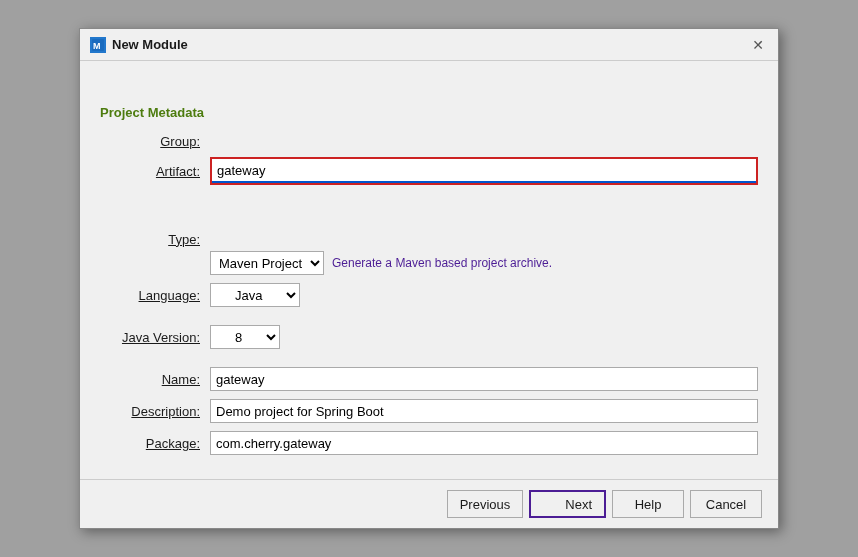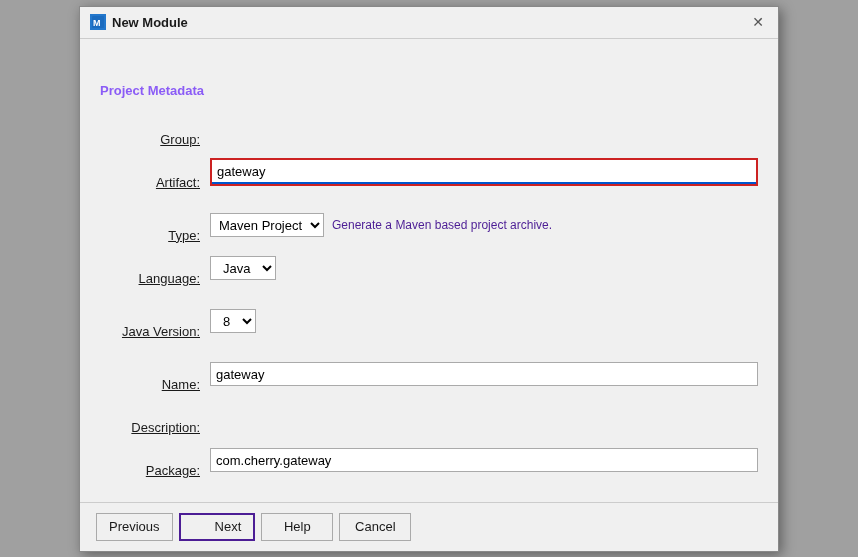--- a/index.html
+++ b/index.html
@@ -66,61 +66,61 @@
       background: none;
     }
     .dialog-body {
       padding: 16px 20px;
       flex: 1;
     }
     .section-title {
       font-size: 13px;
       font-weight: bold;
       margin-bottom: 14px;
-      color: #8b5cf6;
+      color: #4d7c0f;
       margin-top: 28px;
     }
     .form-row {
       display: flex;
       align-items: center;
       margin-bottom: 8px;
     }
     .form-label {
       width: 110px;
       text-align: right;
       padding-right: 10px;
       color: #1a1a1a;
       font-size: 13px;
       flex-shrink: 0;
-      margin-top: 20px;
     }
     .form-label.underline {
       text-decoration: underline;
     }
     .form-input {
       flex: 1;
       height: 24px;
       border: 1px solid #aaa;
       padding: 2px 5px;
       font-size: 13px;
       background: white;
       outline: none;
     }
     .form-select {
       height: 24px;
       border: 1px solid #aaa;
-      padding: 1px 8px;
+      padding: 1px 20px;
       font-size: 13px;
       background: white;
       cursor: pointer;
     }
     .type-select-container {
       display: flex;
       align-items: center;
       gap: 4px;
+      margin-top: 48px;
     }
     .type-select {
       height: 24px;
       border: 1px solid #aaa;
       padding: 1px 4px;
       font-size: 13px;
       background: white;
       cursor: pointer;
     }
     .type-description {
@@ -128,21 +128,21 @@
       color: #4c1d95;
       margin-left: 4px;
     }
     .separator {
       height: 10px;
     }
     .dialog-footer {
       border-top: 1px solid #ccc;
       padding: 10px 16px;
       display: flex;
-      justify-content: flex-start;
+      justify-content: flex-end;
       gap: 6px;
       background: #f0f0f0;
     }
     .footer-btn {
       height: 28px;
       min-width: 72px;
       border: 1px solid #aaa;
       background: #f0f0f0;
       font-size: 13px;
       cursor: pointer;
@@ -218,20 +218,21 @@
     <div class="separator"></div>
 
 
     <div class="form-row">
       <span class="form-label underline">Name:</span>
       <input class="form-input" value="gateway" style="">
     </div>
 
     <div class="form-row">
       <span class="form-label underline">Description:</span>
+      <input class="form-input" value="Demo project for Spring Boot" style="">
     </div>
 
     <div class="form-row">
       <span class="form-label underline">Package:</span>
       <input class="form-input" value="com.cherry.gateway" style="">
     </div>
   </div>
 
   <div class="dialog-footer">
     <button class="footer-btn">Previous</button>

